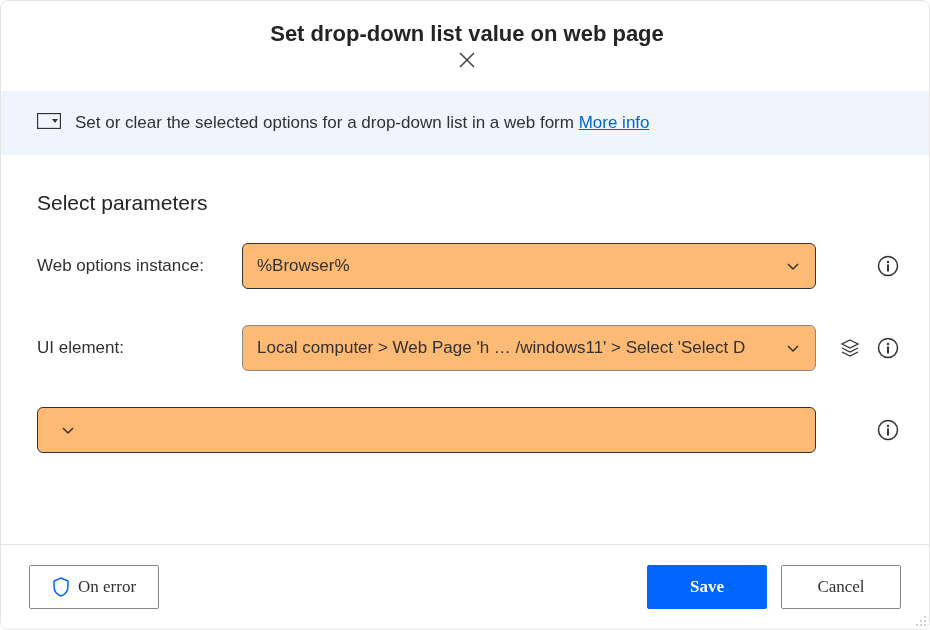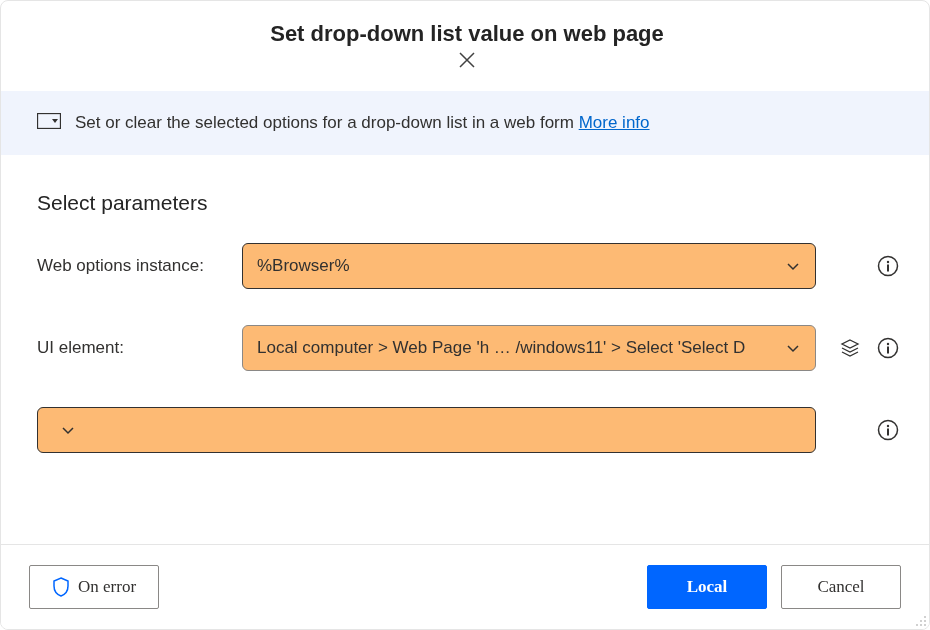--- a/index.html
+++ b/index.html
@@ -294,21 +294,21 @@
 
 <div class="footer">
   <button class="btn btn-outline">
     <svg width="18" height="20" viewBox="0 0 18 20" fill="none">
       <path d="M9 1 L16 4 V9 C16 14 13 17.5 9 19 C5 17.5 2 14 2 9 V4 Z" stroke="#0066ff" stroke-width="1.5" fill="none"></path>
     </svg>
     <span>On error</span>
   </button>
   <div class="footer-right">
     <button class="btn btn-primary">
-      <span>Local</span>
+      <span>Save</span>
     </button>
     <button class="btn btn-outline btn-cancel">
       <span>Cancel</span>
     </button>
   </div>
 </div>
 
 <svg class="resize-handle" width="14" height="14" viewBox="0 0 14 14">
   <circle cx="12" cy="4" r="1" fill="#666"></circle>
   <circle cx="8" cy="8" r="1" fill="#666"></circle>

